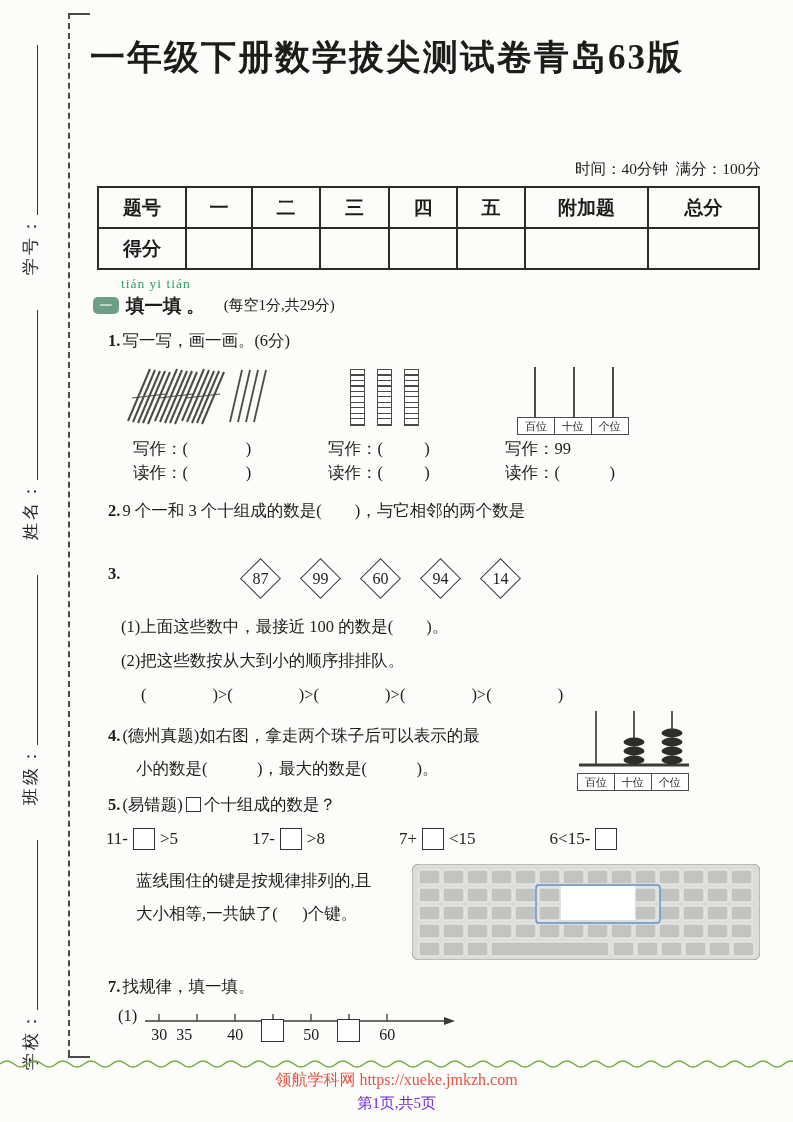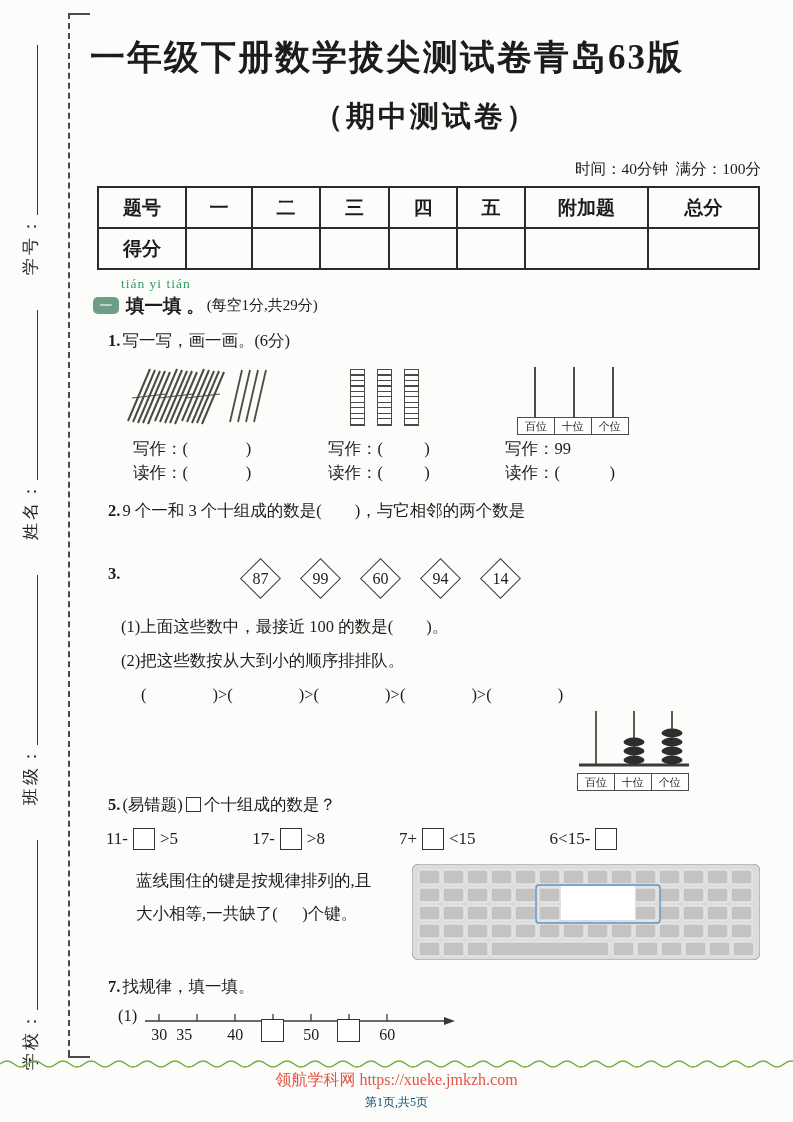--- a/index.html
+++ b/index.html
@@ -27,21 +27,21 @@
   
   .score-table { position:absolute; left:97px; top:186px; border-collapse:collapse; table-layout:fixed; }
   .score-table td { border:2px solid #2b2b29; height:41px; text-align:center; font-weight:bold; font-size:19px; }
 
   
   .pinyin { left:121px; top:276px; color:#2f9e68; font-size:13.5px; letter-spacing:1px; }
   .sec-line { left:93px; top:293px; display:flex; align-items:center; }
   .badge { display:inline-block; width:26px; height:17px; background:#6f9e86; border-radius:5px; color:#fff;
            font-size:13px; line-height:17px; text-align:center; margin-right:7px; font-family:"Liberation Sans",sans-serif; }
   .sec-title { font-weight:bold; font-size:18.5px; }
-  .sec-note { font-size:15px; margin-left:2px; }
+  .sec-note { font-size:15px; margin-left:19px; }
 
   
   .sticks { position:absolute; left:126px; top:364px; }
   .blocks { position:absolute; left:350px; top:369px; display:flex; gap:12px; }
   .rod { width:15px; height:57px; border:1.6px solid #4a4a46;
          background:repeating-linear-gradient(to bottom, #fff 0 4.3px, #4a4a46 4.3px 5.5px); }
   .q1-col3 { position:absolute; left:517px; top:367px; width:114px; }
   .rod-lines { display:flex; justify-content:space-between; padding:0 17px; height:50px; }
   .rod-lines i { display:block; width:2px; height:50px; background:#4c4c4a; }
   .pv-table { display:flex; }
@@ -71,21 +71,21 @@
   
   .q7-row { left:118px; top:1006px; display:flex; font-size:16.5px; }
   .nline { position:relative; width:312px; height:48px; margin-left:6px; }
   .nline svg { position:absolute; left:0; top:6px; }
   .nl-label { position:absolute; top:20px; width:38px; text-align:center; font-size:16px; }
   .nl-box { position:absolute; top:13px; width:23px; height:23px; border:1.4px solid #333; background:#fff; }
 
   
   .wave { position:absolute; left:0; top:1057px; }
   .site { position:absolute; left:0; top:1070px; width:793px; text-align:center; color:#e25544; font-size:16px; }
-  .pageno { position:absolute; left:0; top:1094px; width:793px; text-align:center; font-size:12px; color:#0c4a6e; }
+  .pageno { position:absolute; left:0; top:1094px; width:793px; text-align:center; font-size:15px; color:#6d28d9; }
 </style>
 </head>
 <body>
 
 <div class="page">
 
   <div class="rail-tick"></div>
   <div class="rail-tick-b"></div>
   <div class="rail-dash"></div>
 
@@ -100,21 +100,20 @@
   <div class="rail-item" style="top:678px;">
     <span class="pre">班级：</span>
     <span class="rail-blank"></span>
   </div>
   <div class="rail-item" style="top:943px;">
     <span class="pre">学校：</span>
     <span class="rail-blank"></span>
   </div>
 
   <div class="abs title pre">一年级下册数学拔尖测试卷青岛63版</div>
-  <div class="abs subtitle pre">（期中测试卷）</div>
   <div class="abs time-info pre">时间：40分钟  满分：100分</div>
 
   <table class="score-table">
     <colgroup>
       <col style="width:88px">
         <col style="width:66px">
         <col style="width:68px">
         <col style="width:69px">
       <col style="width:68px">
         <col style="width:68px">
@@ -231,20 +230,24 @@
         <span>94</span>
       </span>
     <span class="diamond">
         <span>14</span>
       </span>
   </div>
   <div class="abs qtext pre" style="left:121px; top:616px;">(1)上面这些数中，最接近 100 的数是(        )。</div>
   <div class="abs qtext pre" style="left:121px; top:650px;">(2)把这些数按从大到小的顺序排排队。</div>
   <div class="abs qtext pre" style="left:141px; top:684px;">(                )&gt;(                )&gt;(                )&gt;(                )&gt;(                )</div>
 
+  <div class="abs qtext" style="left:108px; top:719px; line-height:33px; width:460px;">
+    <div><b class="qnum">4.</b><span class="pre">(德州真题)如右图，拿走两个珠子后可以表示的最</span></div>
+    <div class="indent pre">小的数是(            )，最大的数是(            )。</div>
+  </div>
   <div class="abacus-wrap">
     <svg width="114" height="62" viewBox="0 0 114 62">
       <line x1="2" y1="58" x2="112" y2="58" stroke="#3a3a38" stroke-width="3"></line>
       <line x1="19" y1="4" x2="19" y2="57" stroke="#4a4a46" stroke-width="1.8"></line>
       <line x1="57" y1="4" x2="57" y2="57" stroke="#4a4a46" stroke-width="1.8"></line>
       <line x1="95" y1="4" x2="95" y2="57" stroke="#4a4a46" stroke-width="1.8"></line>
       <g fill="#2d2d2b">
         <ellipse cx="57" cy="53" rx="10.5" ry="4.4"></ellipse>
         <ellipse cx="57" cy="44" rx="10.5" ry="4.4"></ellipse>
         <ellipse cx="57" cy="35" rx="10.5" ry="4.4"></ellipse>

